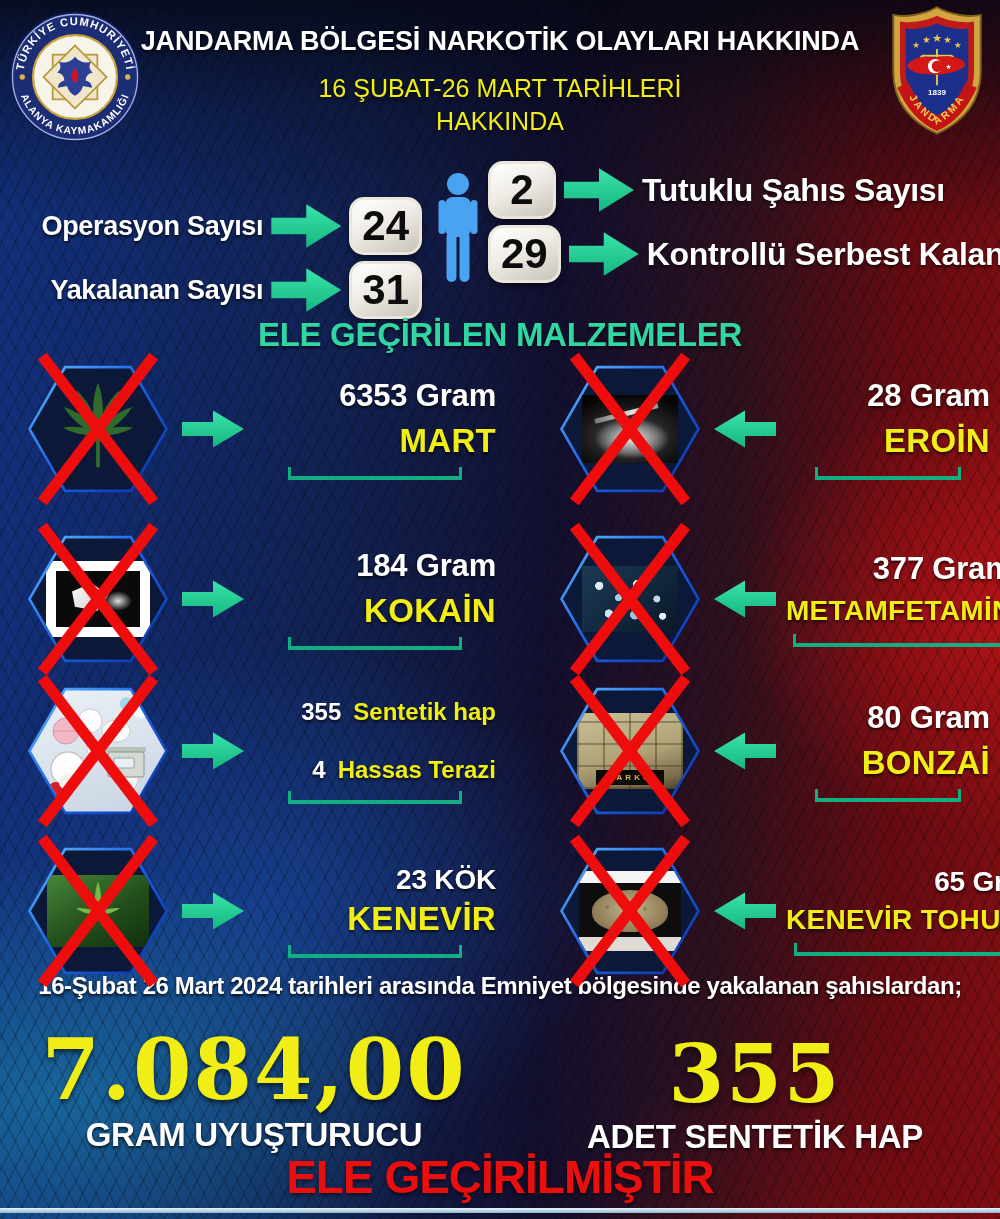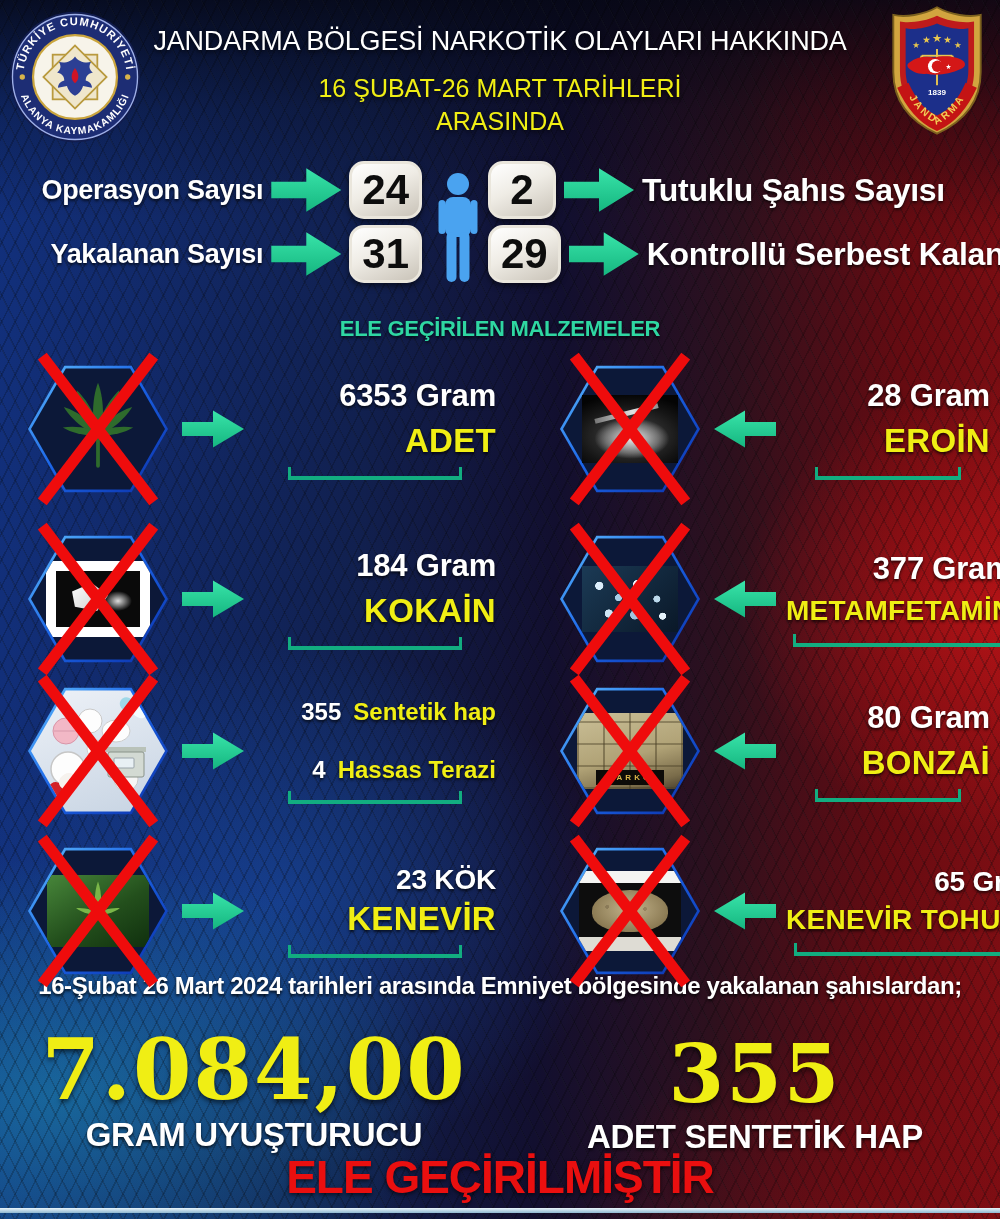--- a/index.html
+++ b/index.html
@@ -25,44 +25,44 @@
       repeating-linear-gradient(63deg, rgba(0,0,0,.20) 0 1.6px, transparent 1.6px 12px),
       repeating-linear-gradient(-63deg, rgba(0,0,0,.20) 0 1.6px, transparent 1.6px 12px),
       repeating-linear-gradient(63deg, rgba(160,180,230,.045) 0 1px, transparent 1px 12px);
   }
   .shadowed { text-shadow:0 2px 4px rgba(0,0,0,.7); }
 
   
   .logo-left { position:absolute; left:8px; top:10px; width:134px; height:134px; }
   .logo-right { position:absolute; left:880px; top:2px; width:114px; height:136px; }
   .title { position:absolute; top:26px; left:140px; width:720px; text-align:center;
-           color:#fff; font-size:27px; font-weight:400; letter-spacing:-.2px; }
+           color:#fff; font-size:27px; font-weight:700; letter-spacing:-.2px; }
   .subtitle { position:absolute; top:72px; left:140px; width:720px; text-align:center;
               color:#f0ee14; font-size:25px; font-weight:400; line-height:1.3; }
 
   
   .stat-row { position:absolute; display:flex; align-items:center; gap:8px; height:60px; }
-  .stat-row.lft { left:18px; width:404px; justify-content:flex-end; }
+  .stat-row.lft { left:18px; width:404px; justify-content:flex-end;margin-top:36px; }
   .stat-row.rgt { left:488px; }
   .stat-label { color:#fff; font-size:27px; font-weight:800; letter-spacing:-.3px; white-space:nowrap;
                 text-shadow:0 2px 3px rgba(0,0,0,.7); }
   .stat-row.rgt .stat-label { font-size:32px; }
   .arrow { background:linear-gradient(180deg,#3ce8ad,#12b27c); flex:0 0 auto;
            filter:drop-shadow(0 2px 2px rgba(0,0,0,.4)); }
   .arrow.rightd { clip-path:polygon(0 34%,50% 34%,50% 8%,100% 50%,50% 92%,50% 66%,0 66%); }
   .arrow.leftd  { clip-path:polygon(100% 34%,50% 34%,50% 8%,0 50%,50% 92%,50% 66%,100% 66%); }
   .stat-arrow { width:70px; height:52px; }
   .num-box { min-width:68px; height:58px; padding:0 10px; display:flex; align-items:center; justify-content:center;
              background:linear-gradient(155deg,#ffffff 0%,#efece5 45%,#c9c3b8 100%);
              border:3px solid #eae6dc; border-radius:15px; box-shadow:0 3px 6px rgba(0,0,0,.55);
              font-size:42px; font-weight:800; color:#0d0d0d; }
   .person { position:absolute; left:436px; top:172px; width:44px; height:116px; }
 
   .section-title { position:absolute; top:316px; left:0; width:100%; text-align:center;
-                   color:#2fd7a2; font-size:22px; font-weight:800; letter-spacing:-.3px;
+                   color:#2fd7a2; font-size:33px; font-weight:800; letter-spacing:-.3px;
                    text-shadow:0 2px 3px rgba(0,0,0,.65); }
 
   
   .item { position:absolute; height:146px; display:flex; align-items:center; gap:10px; }
   .item.l { left:24px; width:472px; }
   .item.r { left:556px; width:434px; }
   .row1 { top:356px; } .row2 { top:526px; } .row3 { top:678px; } .row4 { top:838px; }
   .hex-wrap { position:relative; width:148px; height:140px; flex:0 0 aupx; flex:0 0 auto; }
   .hex { position:absolute; inset:4px;
          background:linear-gradient(135deg,#63c4ff 0%,#1c66e8 45%,#0a2ea6 100%);
@@ -215,21 +215,21 @@
       <path d="M24 86 C34 108 45 120 60 127 C75 120 86 108 96 86" stroke="#c41414" stroke-width="13" fill="none"></path>
       <text font-size="11" font-weight="bold" fill="#f2cc55" letter-spacing="2.5">
         <textPath href="#jb" startOffset="50%" text-anchor="middle">JANDARMA</textPath>
       </text>
     </svg>
   </div>
 
   <div class="title shadowed">JANDARMA BÖLGESİ NARKOTİK OLAYLARI HAKKINDA</div>
   <div class="subtitle shadowed">
     <div>16 ŞUBAT-26 MART TARİHLERİ</div>
-    <div>ARASINDA</div>
+    <div>HAKKINDA</div>
   </div>
 
   <div class="stat-row lft" style="top:160px">
     <div class="stat-label">Operasyon Sayısı</div>
     <div class="arrow rightd stat-arrow"></div>
     <div class="num-box">24</div>
   </div>
   <div class="stat-row lft" style="top:224px">
     <div class="stat-label">Yakalanan Sayısı</div>
     <div class="arrow rightd stat-arrow"></div>
@@ -277,21 +277,21 @@
       </div>
         </div>
       <svg class="xmark" viewBox="0 0 150 156">
         <line x1="20" y1="6" x2="130" y2="150" stroke="#ef0c0c" stroke-width="11"></line>
         <line x1="130" y1="6" x2="20" y2="150" stroke="#ef0c0c" stroke-width="11"></line>
       </svg>
     </div>
     <div class="arrow rightd item-arrow"></div>
     <div class="itext">
       <div class="amount">6353 Gram</div>
-      <div class="iname">ADET</div>
+      <div class="iname">MART</div>
       <div class="bracket"></div>
     </div>
   </div>
 
   <div class="item r row1">
     <div class="hex-wrap">
       <div class="hex">
           <div class="hex-in">
             <div class="ph ph-eroin"></div>
           </div>

